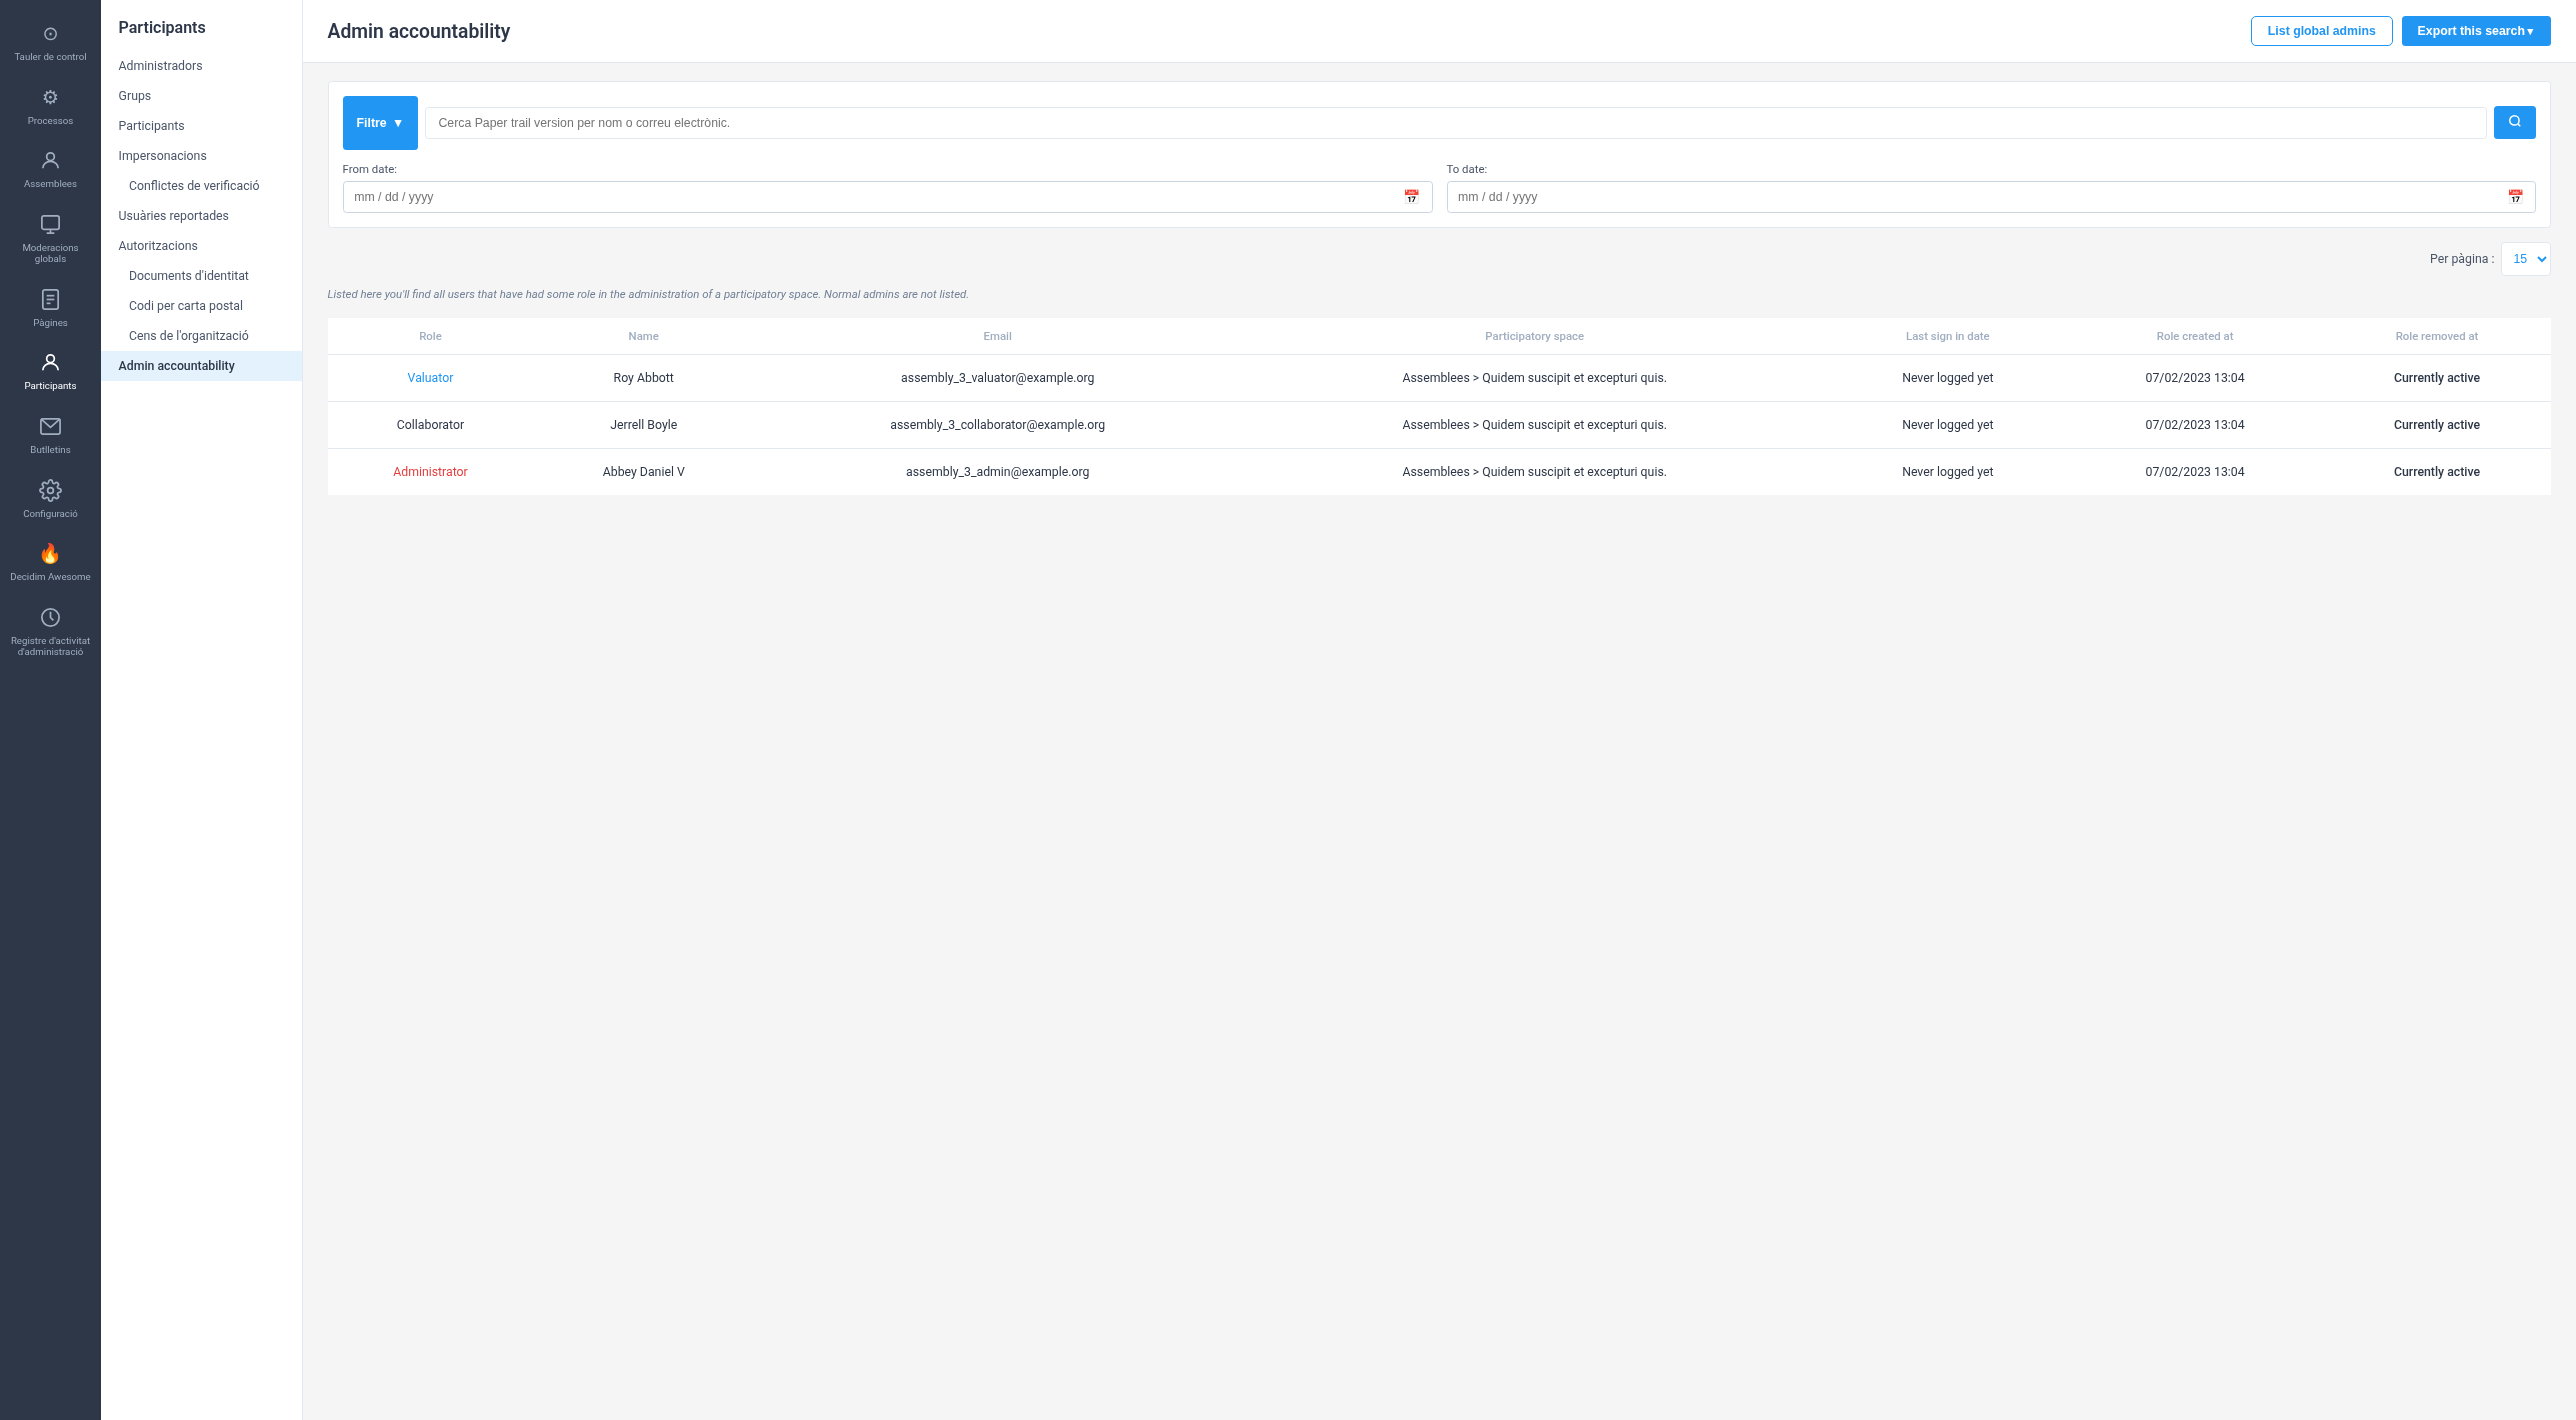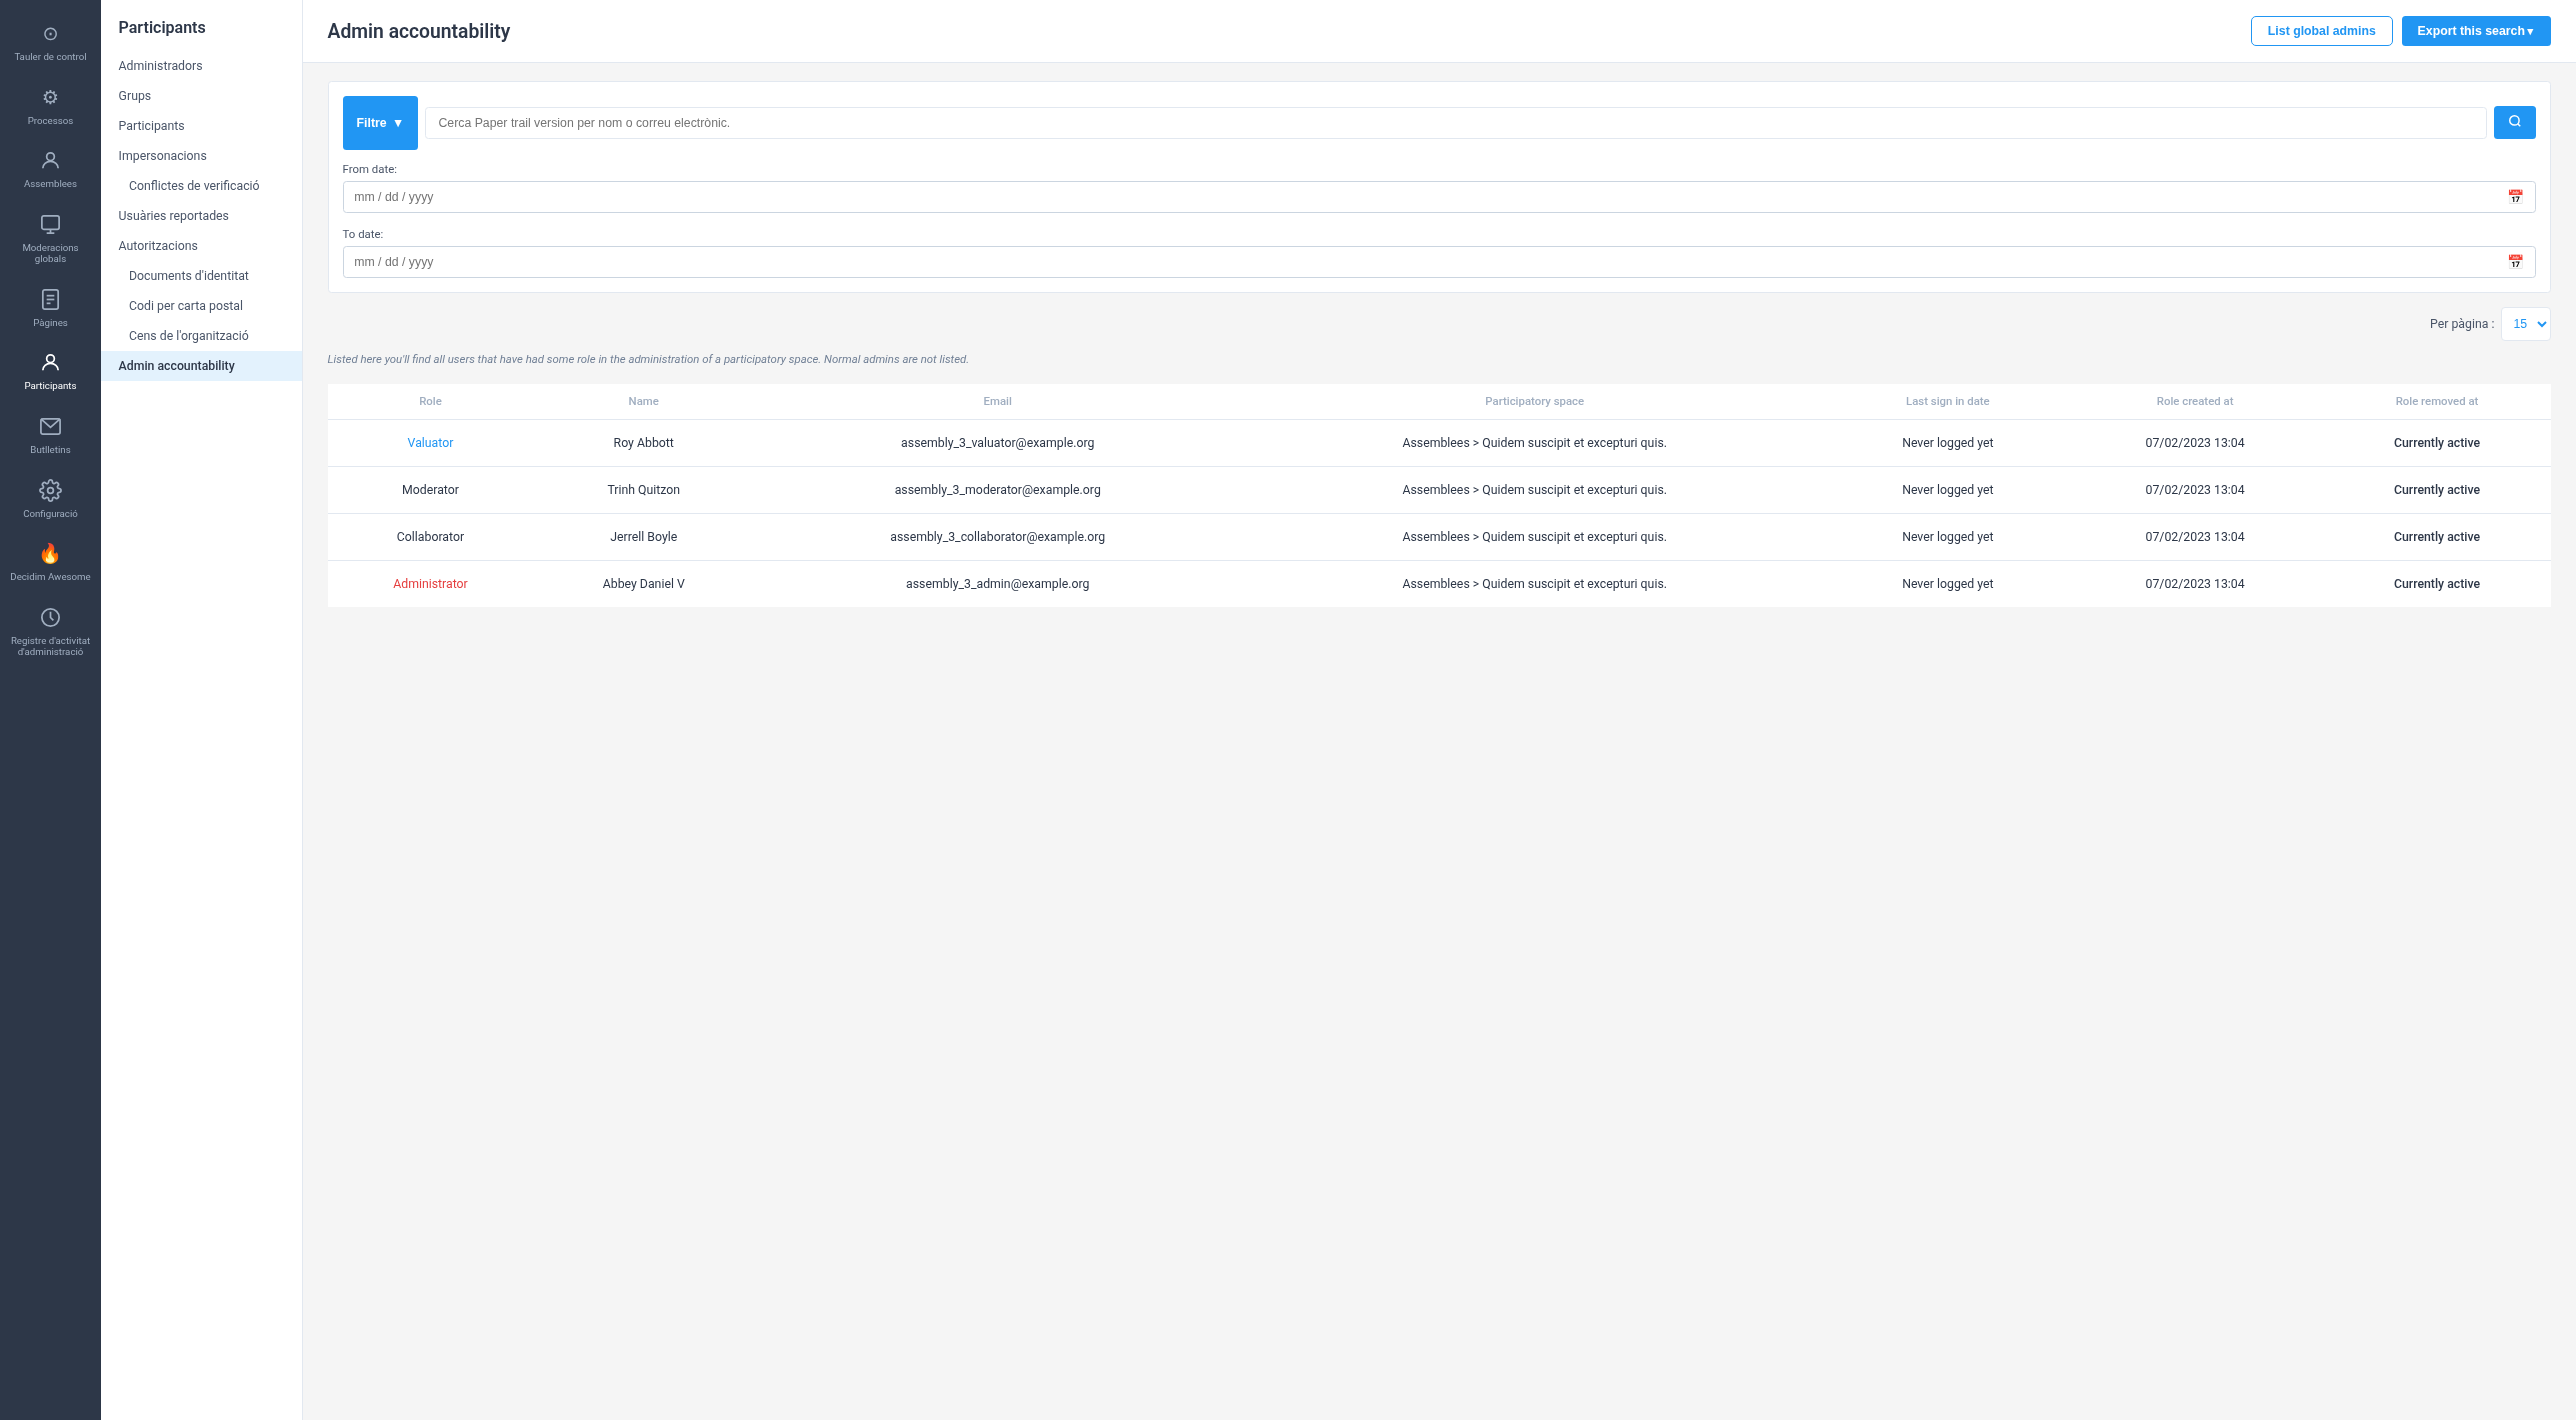--- a/index.html
+++ b/index.html
@@ -159,21 +159,20 @@
       color: #fff;
       border: none;
       border-radius: 3.5px;
       padding: 8px 14px;
       cursor: pointer;
       font-size: 14px;
     }
     .date-row {
       display: flex;
       gap: 14px;
-      flex-direction: column;
     }
     .date-group {
       flex: 1;
     }
     .date-label {
       font-size: 11.4px;
       color: #4a5568;
       margin-bottom: 5.3px;
     }
     .date-input-wrap {
@@ -420,29 +419,20 @@
       <tr>
     <td><a class="role-link">Valuator</a></td>
     <td>Roy Abbott</td>
     <td>assembly_3_valuator@example.org</td>
     <td>Assemblees &gt; Quidem suscipit et excepturi quis.</td>
     <td class="status-never">Never logged yet</td>
     <td>07/02/2023 13:04</td>
     <td class="status-active">Currently active</td>
   </tr>
           <tr>
-    <td>Moderator</td>
-    <td>Trinh Quitzon</td>
-    <td>assembly_3_moderator@example.org</td>
-    <td>Assemblees &gt; Quidem suscipit et excepturi quis.</td>
-    <td class="status-never">Never logged yet</td>
-    <td>07/02/2023 13:04</td>
-    <td class="status-active">Currently active</td>
-  </tr>
-          <tr>
     <td>Collaborator</td>
     <td>Jerrell Boyle</td>
     <td>assembly_3_collaborator@example.org</td>
     <td>Assemblees &gt; Quidem suscipit et excepturi quis.</td>
     <td class="status-never">Never logged yet</td>
     <td>07/02/2023 13:04</td>
     <td class="status-active">Currently active</td>
   </tr>
           <tr>
     <td><a class="role-link red">Administrator</a></td>

